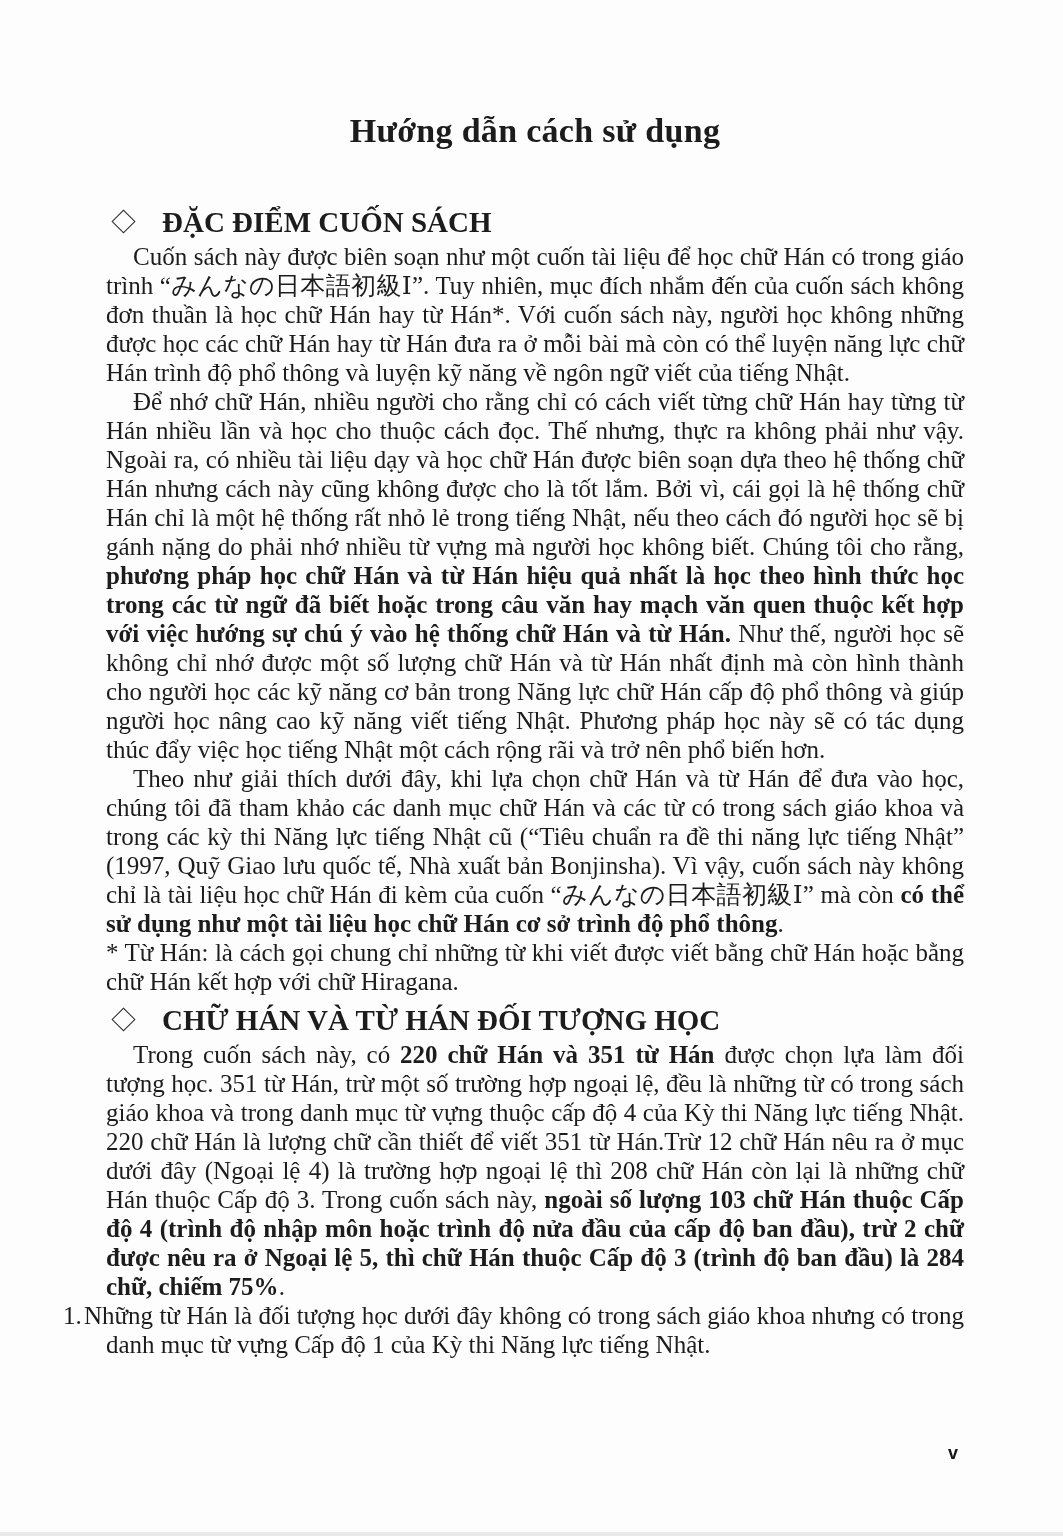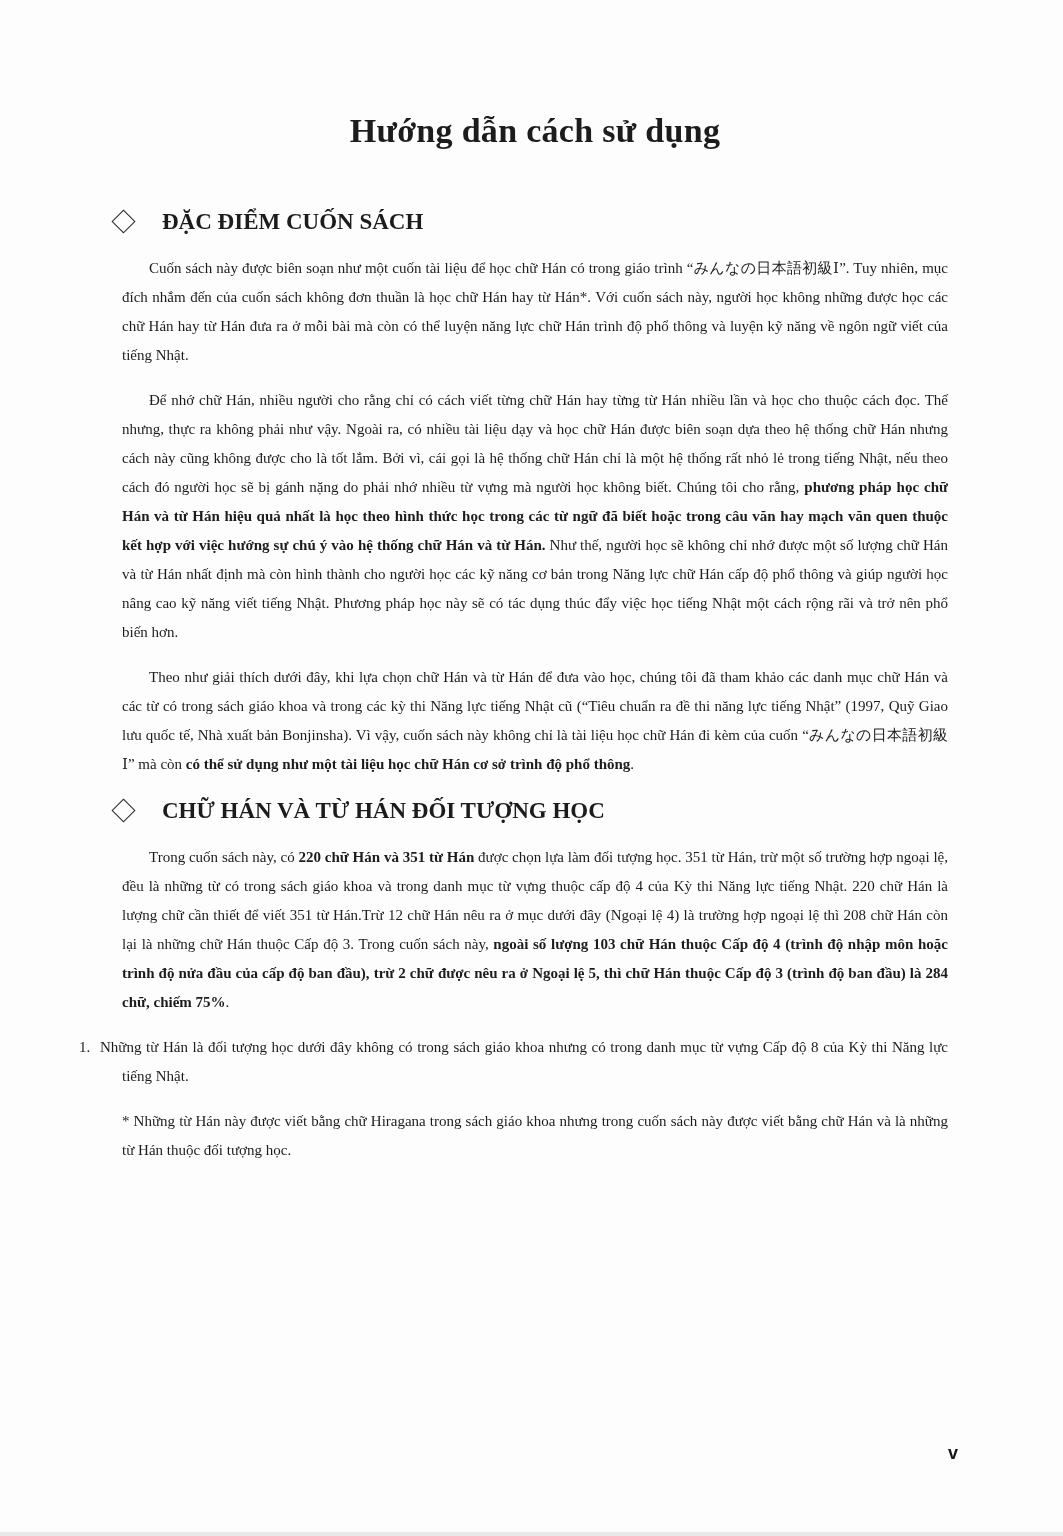--- a/index.html
+++ b/index.html
@@ -16,36 +16,36 @@
   .content { position:absolute; left:106px; top:0; width:858px; }
 
   .title {
     margin:0; padding-top:108px;
     font-size:34px; line-height:46px; font-weight:700;
     text-align:center; letter-spacing:.3px;
   }
 
   .heading {
     display:flex; align-items:center;
-    font-size:23px; font-weight:700; line-height:32px;
+    font-size:29px; font-weight:700; line-height:32px;
     margin:0 0 4px 0;
   }
   .heading.first  { margin-top:52px; }
   .heading.second { margin-top:8px; }
   .diamond {
     width:15px; height:15px; flex:none;
     border:1.7px solid #2b2b2b;
     transform:rotate(45deg);
     margin:0 30px 2px 9px;
     background:transparent;
   }
 
   p.body {
-    margin:16px;
-    font-size:15px; line-height:29px;
+    margin:0;
+    font-size:25px; line-height:29px;
     text-align:justify;
     text-justify:inter-word;
   }
   p.indent   { text-indent:27px; }
   p.footnote { text-indent:0; }
 
   .exceptions-title { margin-top:34px; text-align:left; }
   .list-item { margin-left:44px; text-indent:-43px; }
   .list-item .num { display:inline-block; width:21px; text-indent:0; }
   .kanji-line { margin-left:59px; text-align:left; font-size:21px; letter-spacing:.5px; }
@@ -67,33 +67,33 @@
     <h1 class="title">Hướng dẫn cách sử dụng</h1>
 
     <section>
       <div class="heading first">
         <span class="diamond"></span>
         <span>ĐẶC ĐIỂM CUỐN SÁCH</span>
       </div>
       <p class="body indent"><span>Cuốn sách này được biên soạn như một cuốn tài liệu để học chữ Hán có trong giáo trình “みんなの日本語初級Ⅰ”. Tuy nhiên, mục đích nhắm đến của cuốn sách không đơn thuần là học chữ Hán hay từ Hán*. Với cuốn sách này, người học không những được học các chữ Hán hay từ Hán đưa ra ở mỗi bài mà còn có thể luyện năng lực chữ Hán trình độ phổ thông và luyện kỹ năng về ngôn ngữ viết của tiếng Nhật.</span></p>
       <p class="body indent"><span>Để nhớ chữ Hán, nhiều người cho rằng chỉ có cách viết từng chữ Hán hay từng từ Hán nhiều lần và học cho thuộc cách đọc. Thế nhưng, thực ra không phải như vậy. Ngoài ra, có nhiều tài liệu dạy và học chữ Hán được biên soạn dựa theo hệ thống chữ Hán nhưng cách này cũng không được cho là tốt lắm. Bởi vì, cái gọi là hệ thống chữ Hán chỉ là một hệ thống rất nhỏ lẻ trong tiếng Nhật, nếu theo cách đó người học sẽ bị gánh nặng do phải nhớ nhiều từ vựng mà người học không biết. Chúng tôi cho rằng, </span><b>phương pháp học chữ Hán và từ Hán hiệu quả nhất là học theo hình thức học trong các từ ngữ đã biết hoặc trong câu văn hay mạch văn quen thuộc kết hợp với việc hướng sự chú ý vào hệ thống chữ Hán và từ Hán.</b><span> Như thế, người học sẽ không chỉ nhớ được một số lượng chữ Hán và từ Hán nhất định mà còn hình thành cho người học các kỹ năng cơ bản trong Năng lực chữ Hán cấp độ phổ thông và giúp người học nâng cao kỹ năng viết tiếng Nhật. Phương pháp học này sẽ có tác dụng thúc đẩy việc học tiếng Nhật một cách rộng rãi và trở nên phổ biến hơn.</span></p>
       <p class="body indent"><span>Theo như giải thích dưới đây, khi lựa chọn chữ Hán và từ Hán để đưa vào học, chúng tôi đã tham khảo các danh mục chữ Hán và các từ có trong sách giáo khoa và trong các kỳ thi Năng lực tiếng Nhật cũ (“Tiêu chuẩn ra đề thi năng lực tiếng Nhật” (1997, Quỹ Giao lưu quốc tế, Nhà xuất bản Bonjinsha). Vì vậy, cuốn sách này không chỉ là tài liệu học chữ Hán đi kèm của cuốn “みんなの日本語初級Ⅰ” mà còn </span><b>có thể sử dụng như một tài liệu học chữ Hán cơ sở trình độ phổ thông</b><span>.</span></p>
+      <p class="body footnote"><span>* Từ Hán: là cách gọi chung chỉ những từ khi viết được viết bằng chữ Hán hoặc bằng chữ Hán kết hợp với chữ Hiragana.</span></p>
     </section>
 
     <section>
       <div class="heading second">
         <span class="diamond"></span>
         <span>CHỮ HÁN VÀ TỪ HÁN ĐỐI TƯỢNG HỌC</span>
       </div>
       <p class="body indent"><span>Trong cuốn sách này, có </span><b>220 chữ Hán và 351 từ Hán</b><span> được chọn lựa làm đối tượng học. 351 từ Hán, trừ một số trường hợp ngoại lệ, đều là những từ có trong sách giáo khoa và trong danh mục từ vựng thuộc cấp độ 4 của Kỳ thi Năng lực tiếng Nhật. 220 chữ Hán là lượng chữ cần thiết để viết 351 từ Hán.Trừ 12 chữ Hán nêu ra ở mục dưới đây (Ngoại lệ 4) là trường hợp ngoại lệ thì 208 chữ Hán còn lại là những chữ Hán thuộc Cấp độ 3. Trong cuốn sách này, </span><b>ngoài số lượng 103 chữ Hán thuộc Cấp độ 4 (trình độ nhập môn hoặc trình độ nửa đầu của cấp độ ban đầu), trừ 2 chữ được nêu ra ở Ngoại lệ 5, thì chữ Hán thuộc Cấp độ 3 (trình độ ban đầu) là 284 chữ, chiếm 75%</b><span>.</span></p>
     </section>
 
     <div>
       <p class="body list-item">
-        <span class="num">1.</span><span>Những từ Hán là đối tượng học dưới đây không có trong sách giáo khoa nhưng có trong danh mục từ vựng Cấp độ 8 của Kỳ thi Năng lực tiếng Nhật.</span>
+        <span class="num">1.</span><span>Những từ Hán là đối tượng học dưới đây không có trong sách giáo khoa nhưng có trong danh mục từ vựng Cấp độ 1 của Kỳ thi Năng lực tiếng Nhật.</span>
       </p>
-      <p class="body list-note">* Những từ Hán này được viết bằng chữ Hiragana trong sách giáo khoa nhưng trong cuốn sách này được viết bằng chữ Hán và là những từ Hán thuộc đối tượng học.</p>
     </div>
 
   </div>
 
   <div class="page-number">v</div>
 </div>
 
 </body></html>

